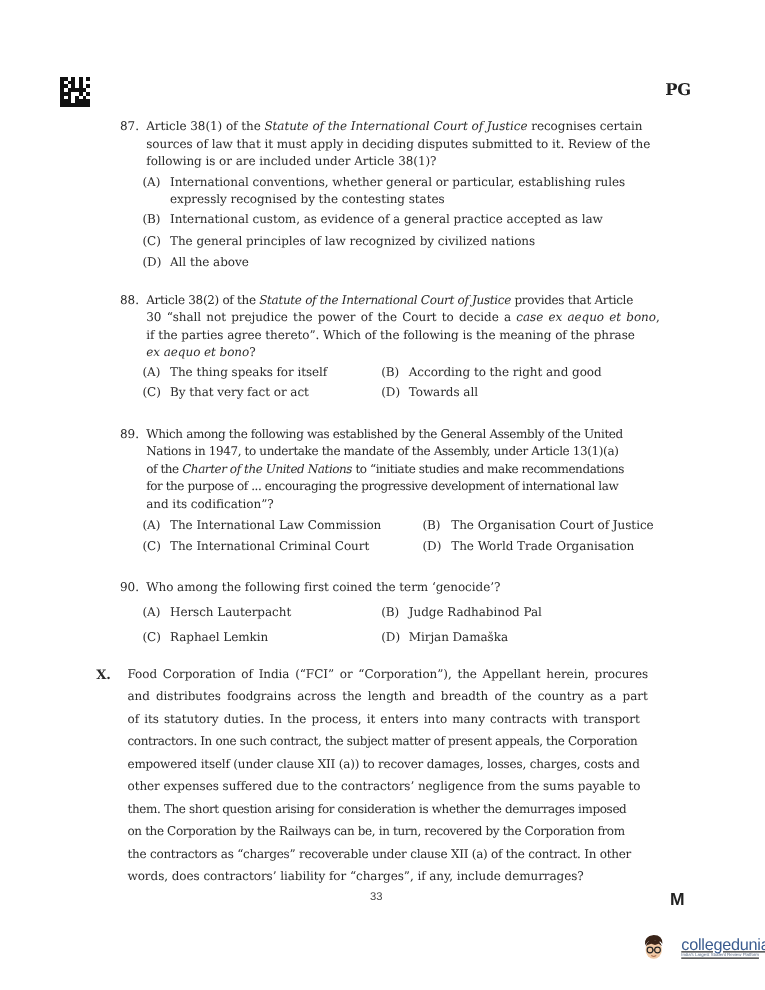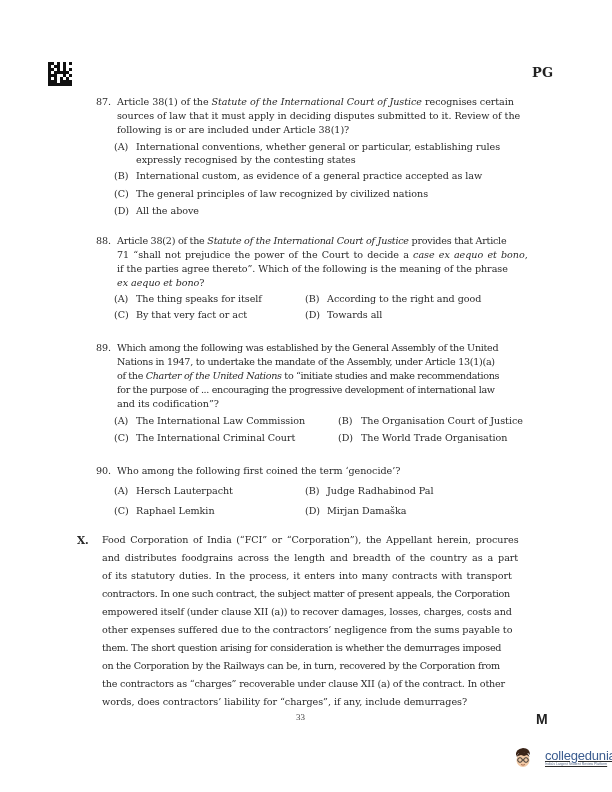--- a/index.html
+++ b/index.html
@@ -9,21 +9,21 @@
   }
   .abs { position: absolute; }
   .hdr-code { right: 59px; top: 65px; font-weight: bold; font-size: 13px; font-family: "DejaVu Serif", serif; color: #222; }
   .txt { font-size: 9.6px; line-height: 14.2px; white-space: nowrap; letter-spacing: -0.05px; }
   .qnum { left: 96px; }
   .qbody { left: 117px; }
   .opt-l { left: 114px; }
   .opt-t { left: 136px; }
   i { font-style: italic; }
   .xlabel { left: 77px; font-weight: bold; font-size: 10.5px; }
-  .page-num { left: 296px; top: 712px; font-family: Liberation Serif, serif; font-size: 9px; color: #444; }
+  .page-num { left: 296px; top: 712px; font-family: Liberation Sans, sans-serif; font-size: 9px; color: #444; }
   .m-mark { left: 536px; top: 711px; font-family: "Liberation Sans", sans-serif; font-weight: bold; font-size: 14px; color: #222; }
   .logo { left: 514px; top: 747px; display: flex; align-items: center; gap: 13px; text-decoration: underline; }
   .logo-face { width: 18px; height: 22px; position: relative; }
   .logo-name { font-family: "Liberation Sans", sans-serif; font-size: 13px; color: #3b5c8f; line-height: 12px; letter-spacing: -0.2px; }
   .logo-tag { font-family: "Liberation Sans", sans-serif; font-size: 3.5px; color: #5a6b85; line-height: 5px; }
 </style>
 </head>
 <body>
 
 <div class="abs" style="left:48px;top:61px;width:24px;height:25px;">
@@ -68,21 +68,21 @@
   <div class="abs txt opt-t" style="top:169px">International custom, as evidence of a general practice accepted as law</div>
   <div class="abs txt opt-l" style="top:187px">(C)</div>
   <div class="abs txt opt-t" style="top:187px">The general principles of law recognized by civilized nations</div>
   <div class="abs txt opt-l" style="top:204px">(D)</div>
   <div class="abs txt opt-t" style="top:204px">All the above</div>
 </div>
 
 <div>
   <div class="abs txt qnum" style="top:234px">88.</div>
   <div class="abs txt qbody" style="top:234px;letter-spacing:-0.25px"><span>Article 38(2) of the </span><i>Statute of the International Court of Justice</i><span> provides that Article</span></div>
-  <div class="abs txt qbody" style="top:248px;word-spacing:1.2px"><span>71 “shall not prejudice the power of the Court to decide a </span><i>case ex aequo et bono</i><span>,</span></div>
+  <div class="abs txt qbody" style="top:248px;word-spacing:1.2px"><span>30 “shall not prejudice the power of the Court to decide a </span><i>case ex aequo et bono</i><span>,</span></div>
   <div class="abs txt qbody" style="top:262px">if the parties agree thereto”. Which of the following is the meaning of the phrase</div>
   <div class="abs txt qbody" style="top:276px"><i>ex aequo et bono</i><span>?</span></div>
 
   <div class="abs txt opt-l" style="top:292px">(A)</div>
   <div class="abs txt opt-t" style="top:292px">The thing speaks for itself</div>
   <div class="abs txt" style="top:292px;left:305px">(B)</div>
   <div class="abs txt" style="top:292px;left:327px">According to the right and good</div>
   <div class="abs txt opt-l" style="top:308px">(C)</div>
   <div class="abs txt opt-t" style="top:308px">By that very fact or act</div>
   <div class="abs txt" style="top:308px;left:305px">(D)</div>

